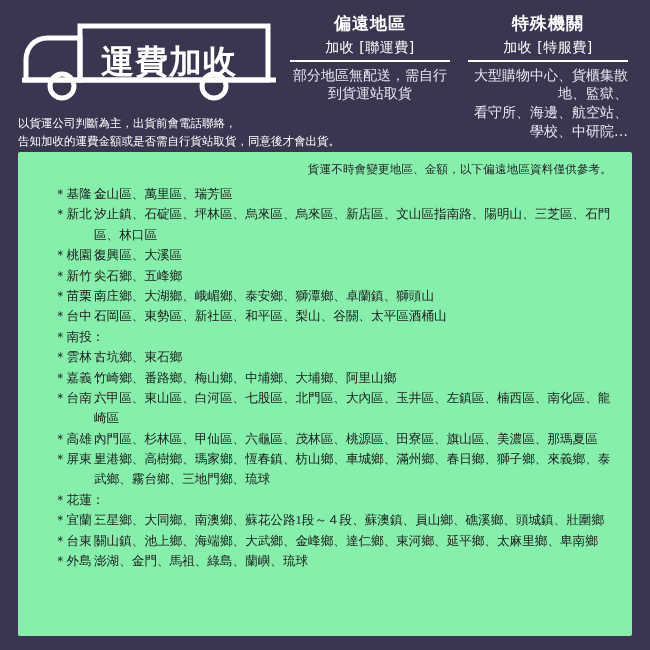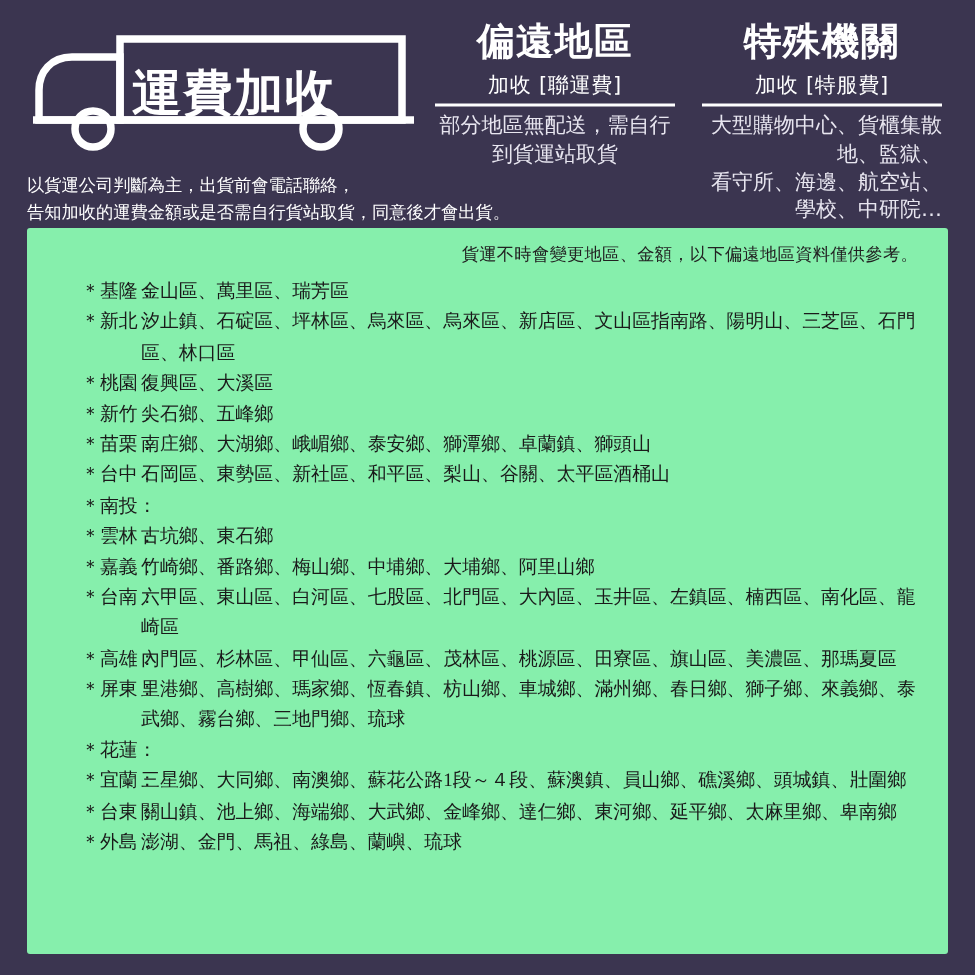--- a/index.html
+++ b/index.html
@@ -42,21 +42,21 @@
     height: 96px;
     flex: 0 0 auto;
   }
   .truck-svg {
     position: absolute;
     left: 0;
     top: 4px;
   }
   .truck-title {
     position: absolute;
-    left: 70px;
+    left: 83px;
     top: 26px;
     font-size: 33px;
     font-weight: bold;
     color: #ffffff;
     letter-spacing: 1px;
     white-space: nowrap;
     font-family: "DejaVu Sans", "Liberation Sans", sans-serif;
   }
 
   
@@ -64,21 +64,21 @@
     display: flex;
     gap: 18px;
     padding-right: 4px;
   }
   .zone-box {
     width: 160px;
     text-align: center;
     color: #ffffff;
   }
   .zone-title {
-    font-size: 25px;
+    font-size: 17px;
     font-weight: bold;
     letter-spacing: 1px;
     line-height: 1.15;
     white-space: nowrap;
   }
   .zone-sub {
     font-size: 14px;
     margin-top: 5px;
     letter-spacing: 0.5px;
     white-space: nowrap;

